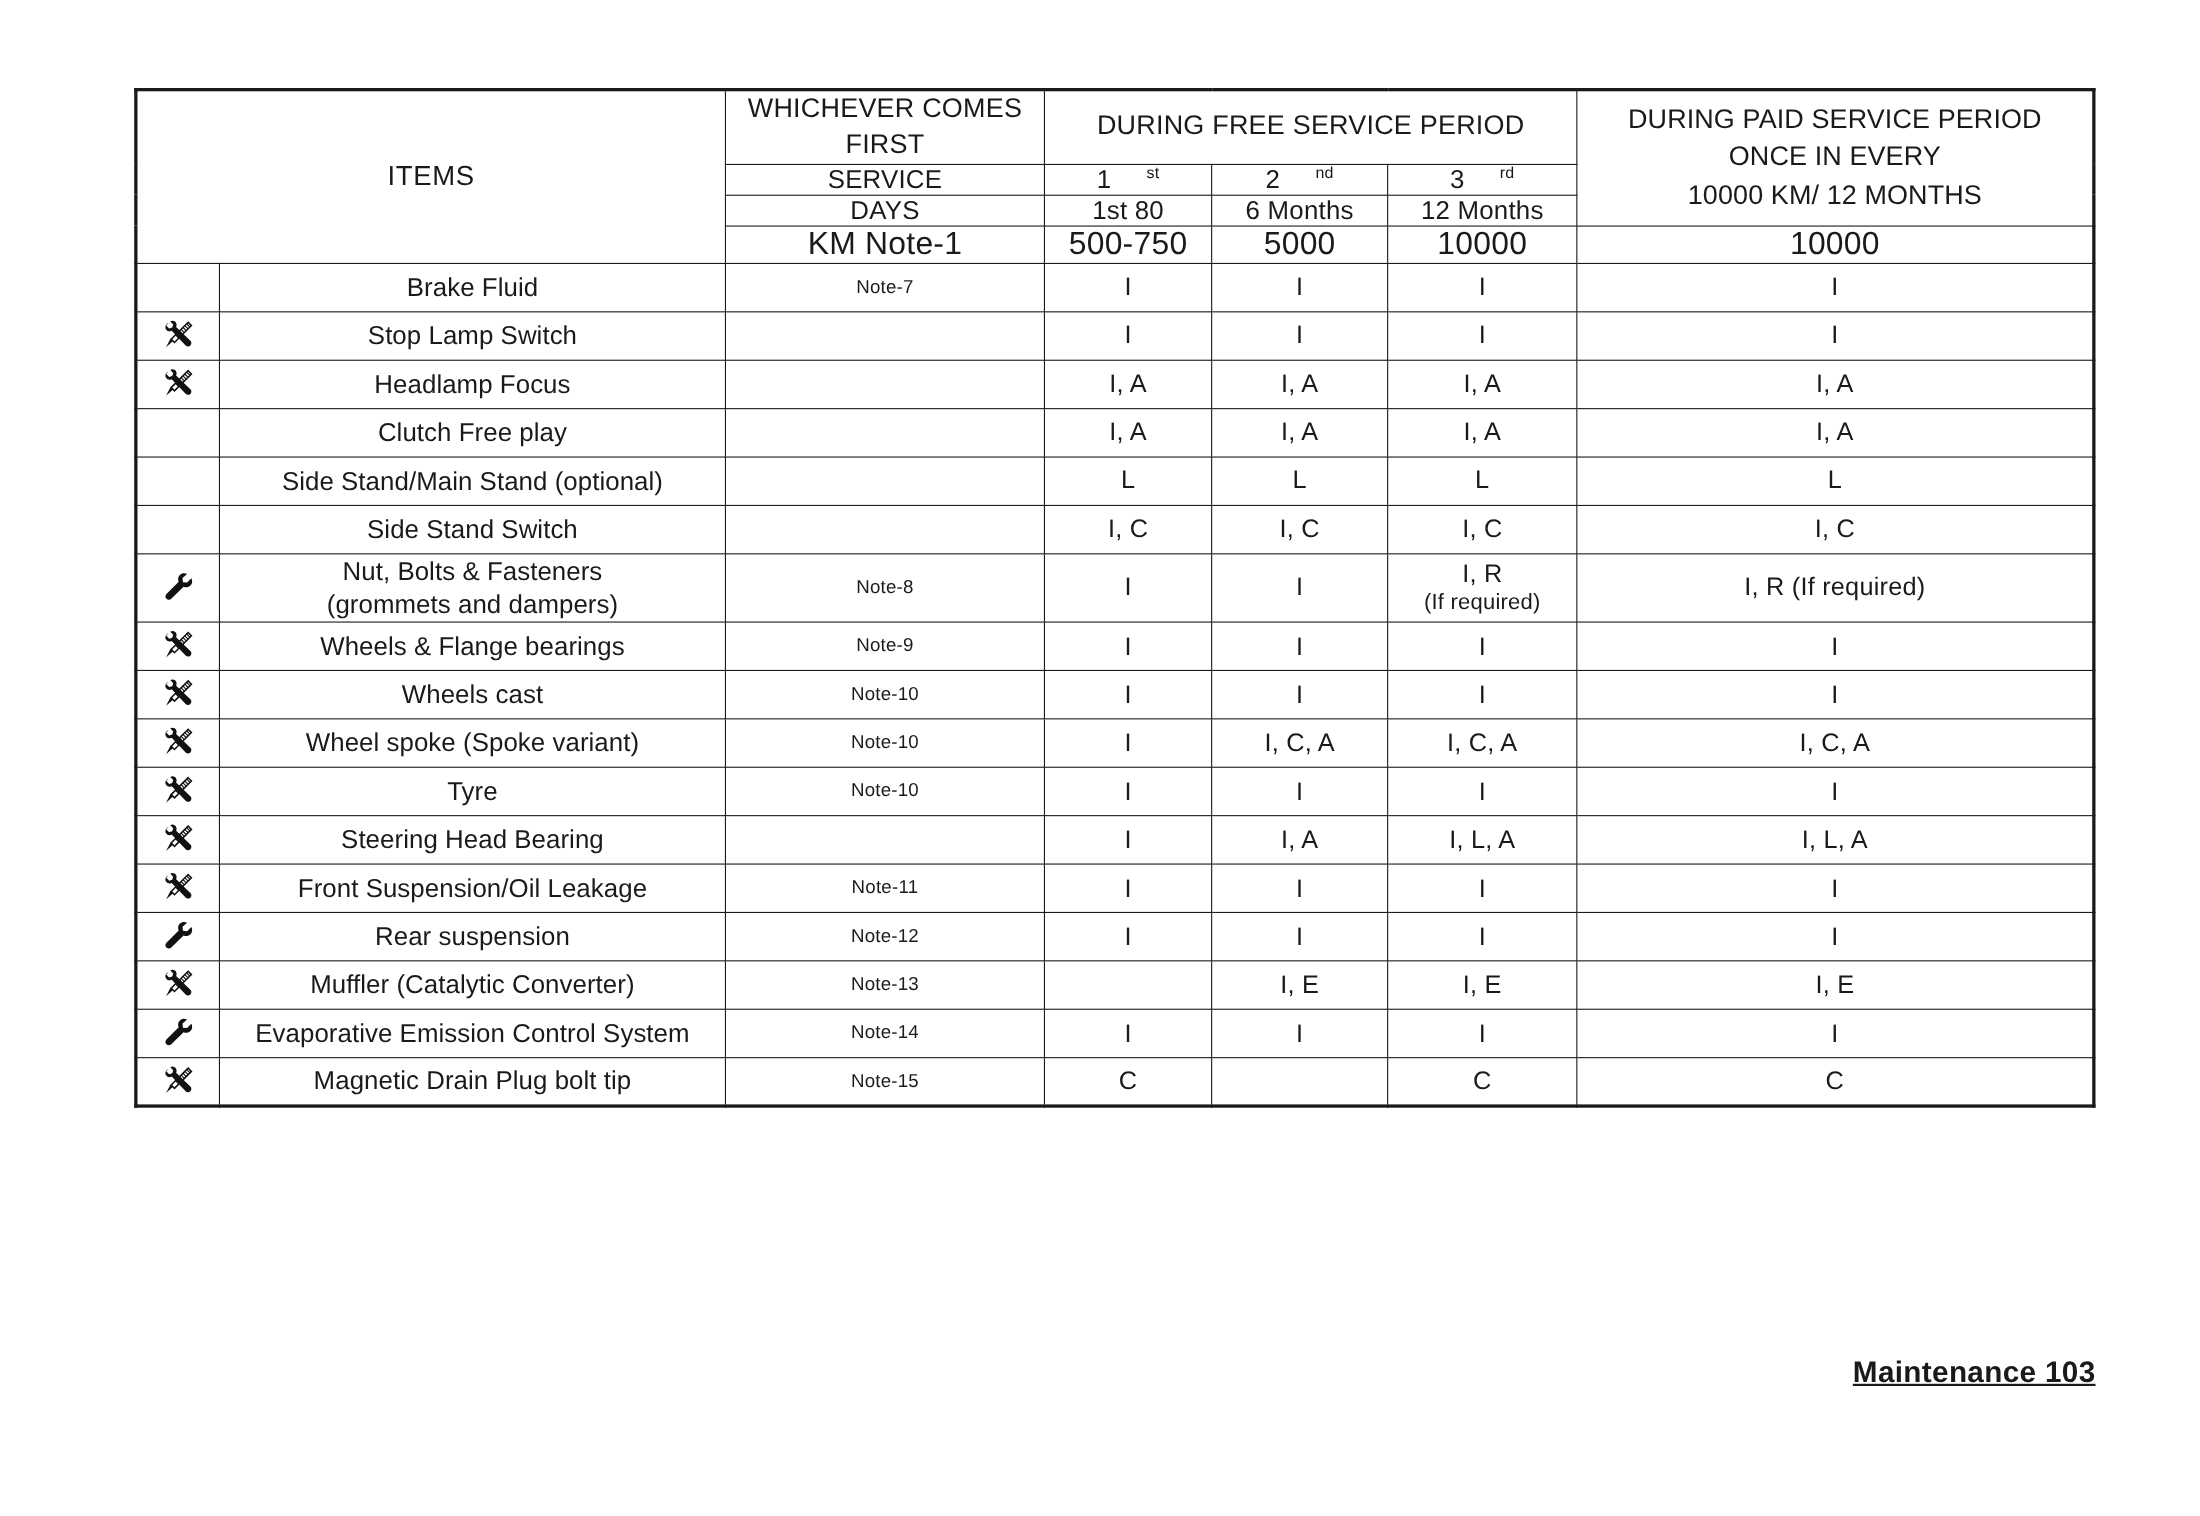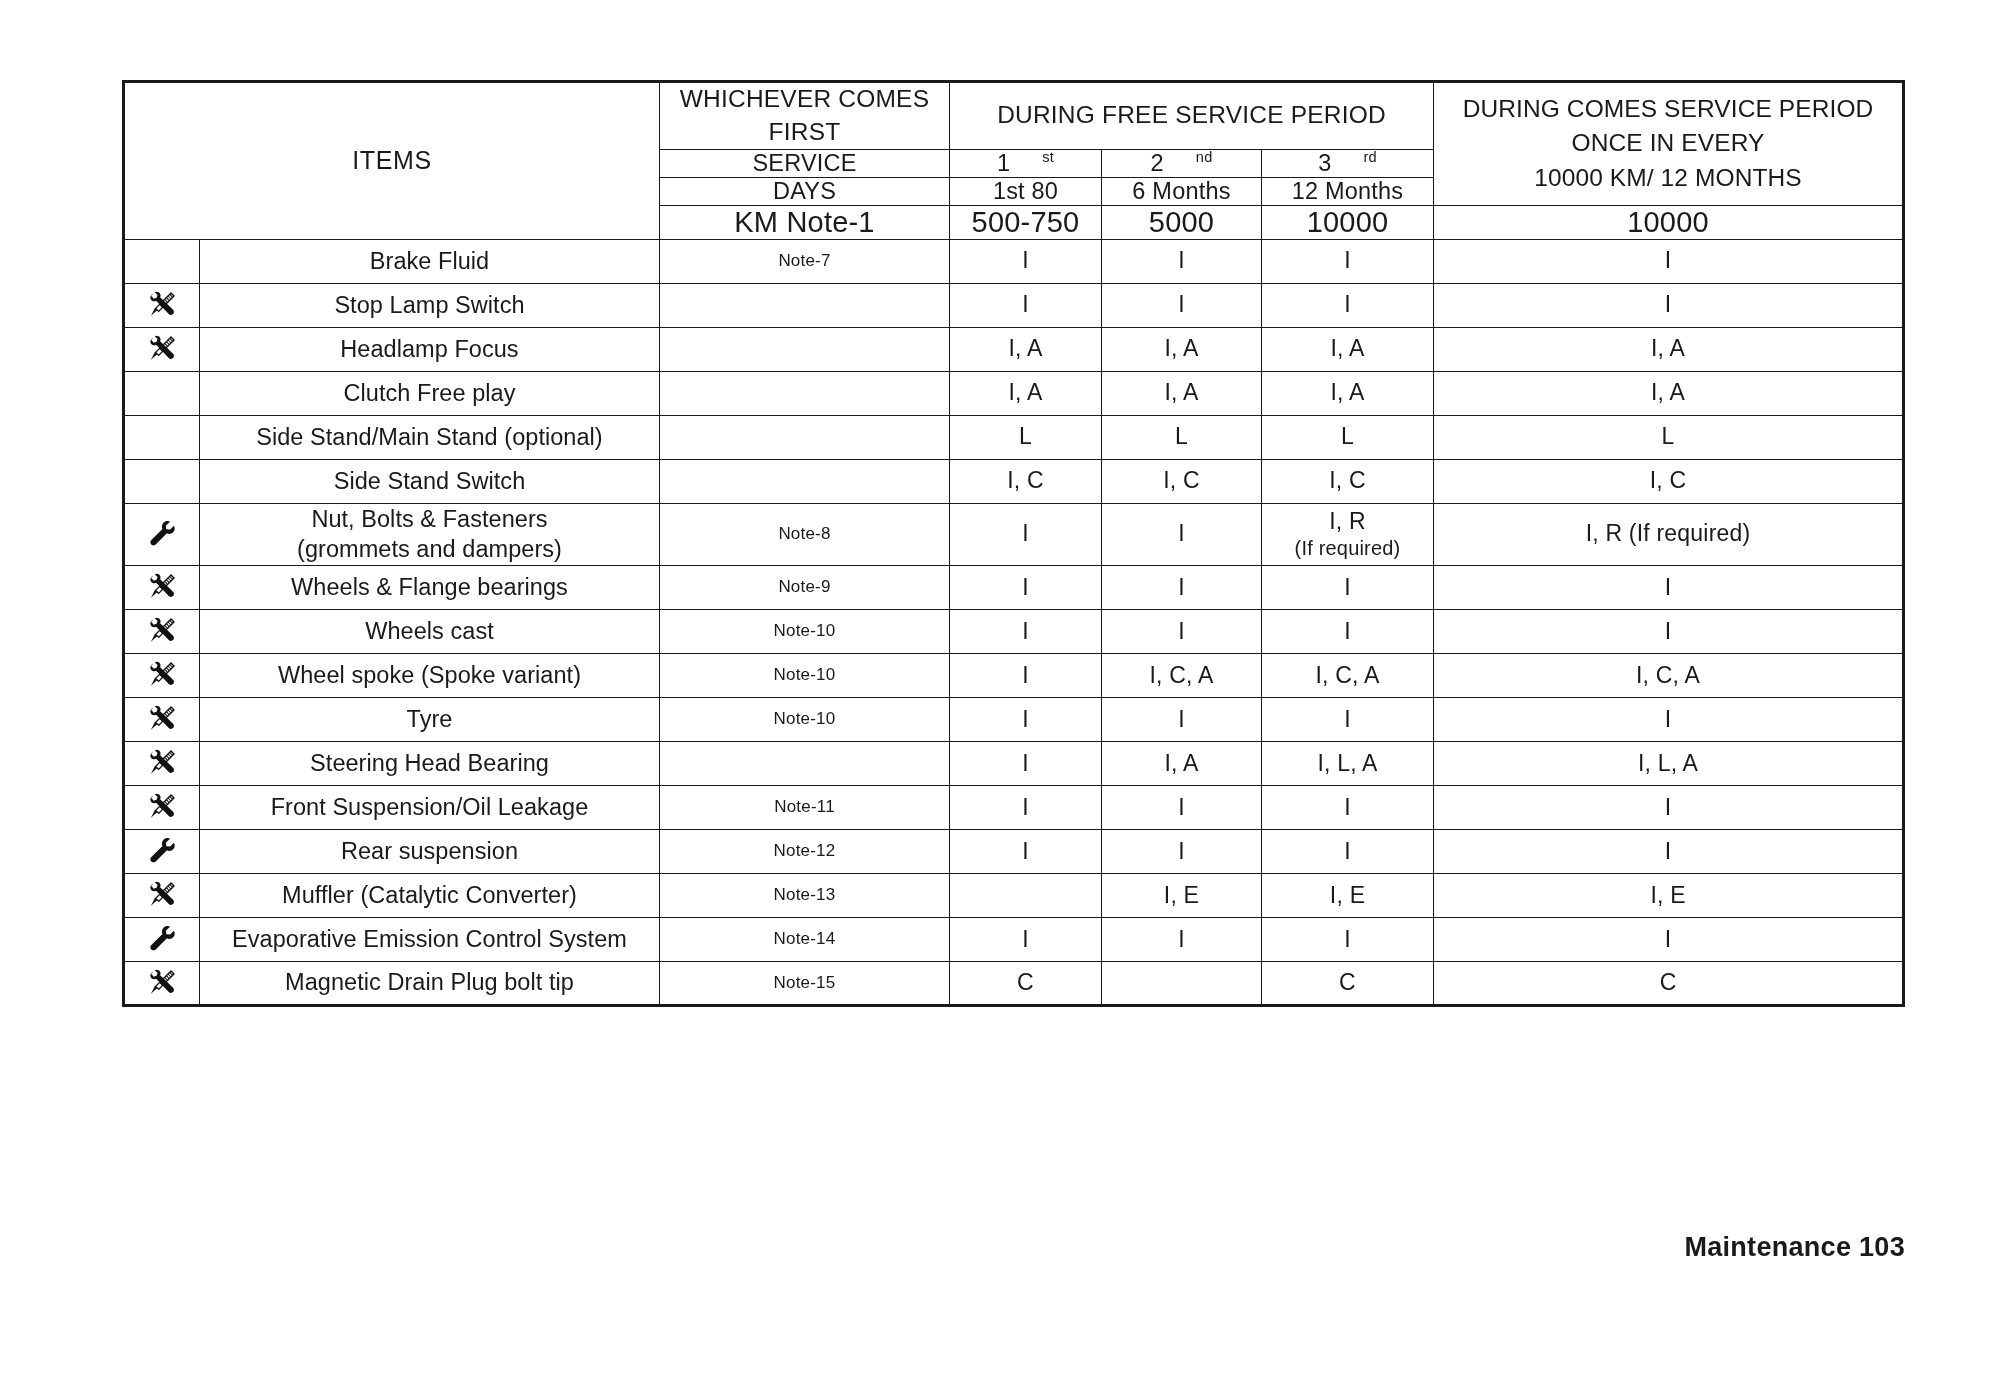--- a/index.html
+++ b/index.html
@@ -135,20 +135,21 @@
   .tool-icon svg { display: block; width: 30px; height: 30px; }
 
   .footer-note {
     position: absolute;
     right: 95px;
     top: 1232px;
     font-size: 27px;
     font-weight: bold;
     letter-spacing: 0.3px;
     text-align: center;
+    text-decoration: underline;
   }
 </style>
 </head>
 <body>
 
 <div class="page">
 
   <div class="table-wrap">
     <table class="sched">
       <colgroup>
@@ -160,21 +161,21 @@
         <col class="col-s3">
         <col class="col-paid">
       </colgroup>
 
       <thead>
         <tr>
           <td class="hdr-items" colspan="2" rowspan="4">ITEMS</td>
           <td class="hdr-major" rowspan="1">WHICHEVER COMES FIRST</td>
           <td class="hdr-major" colspan="3">DURING FREE SERVICE PERIOD</td>
           <td class="hdr-paid" rowspan="3">
-            <div>DURING COMES SERVICE PERIOD</div>
+            <div>DURING PAID SERVICE PERIOD</div>
             <div>ONCE IN EVERY</div>
             <div>10000 KM/ 12 MONTHS</div>
           </td>
         </tr>
 
         <tr>
           <td class="hdr-sub">SERVICE</td>
           <td class="hdr-sub"><span>1</span><sup>st</sup></td>
           <td class="hdr-sub"><span>2</span><sup>nd</sup></td>
           <td class="hdr-sub"><span>3</span><sup>rd</sup></td>

